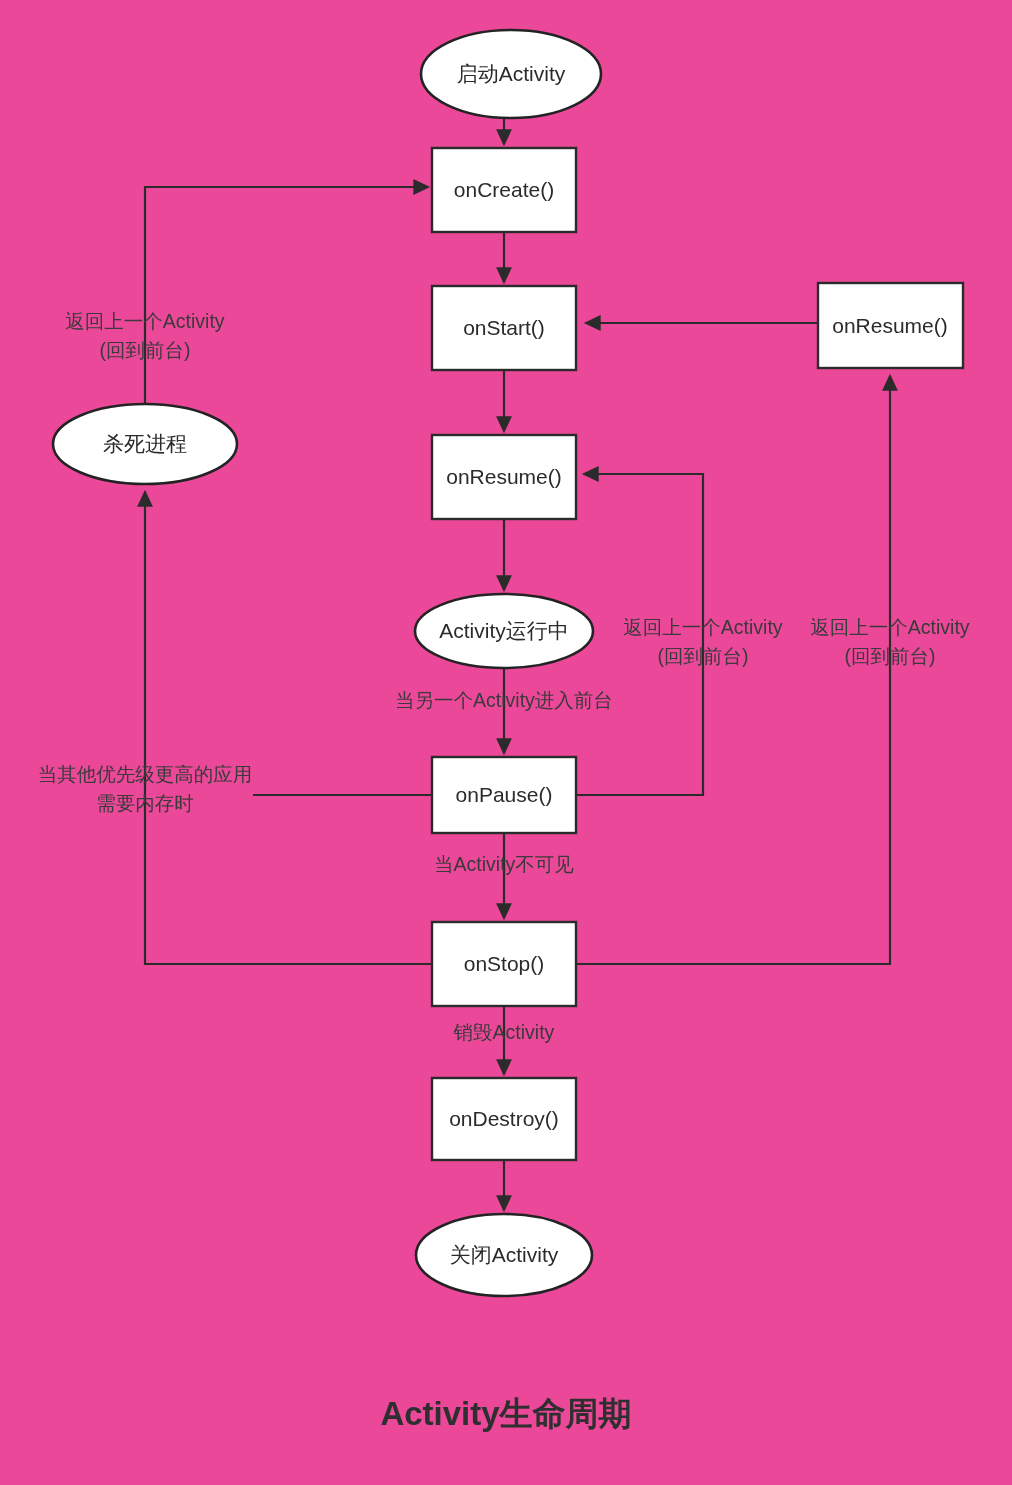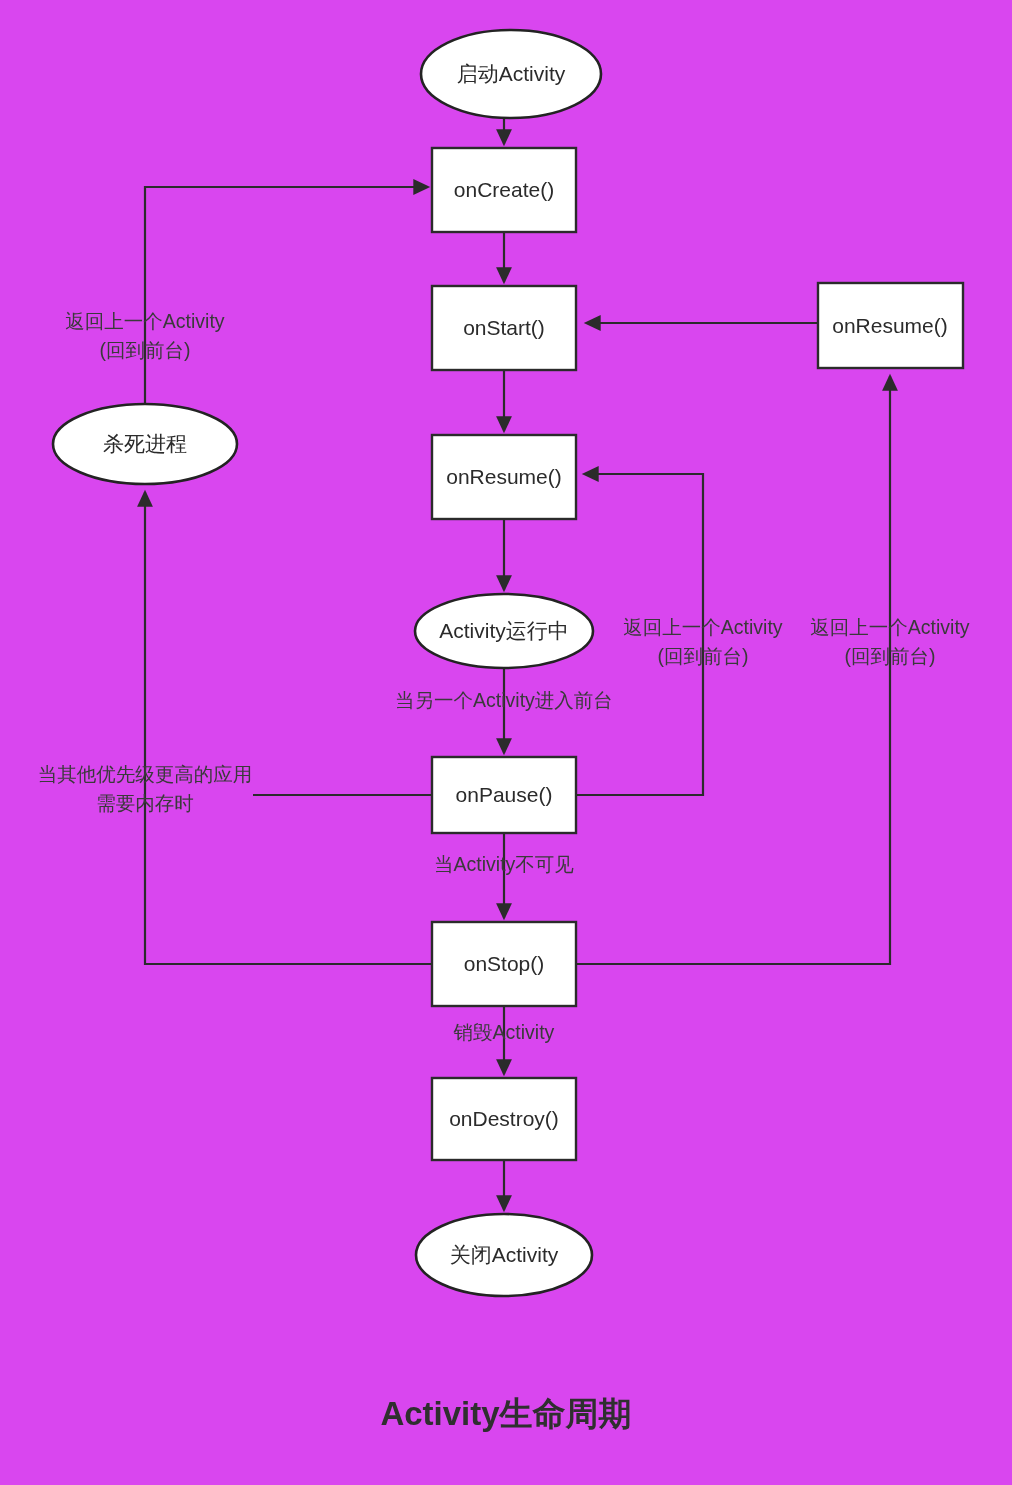--- a/index.html
+++ b/index.html
@@ -9,21 +9,21 @@
     background: #ffffff;
   }
   body {
     font-family: "Liberation Sans", "DejaVu Sans", sans-serif;
     color: #2b2b2b;
   }
   #canvas {
     position: relative;
     width: 1012px;
     height: 1485px;
-    background: #d946ef;
+    background: #ec4899;
     overflow: hidden;
   }
   svg.diagram {
     position: absolute;
     top: 0;
     left: 0;
     width: 1012px;
     height: 1485px;
   }
   .node-shape {

